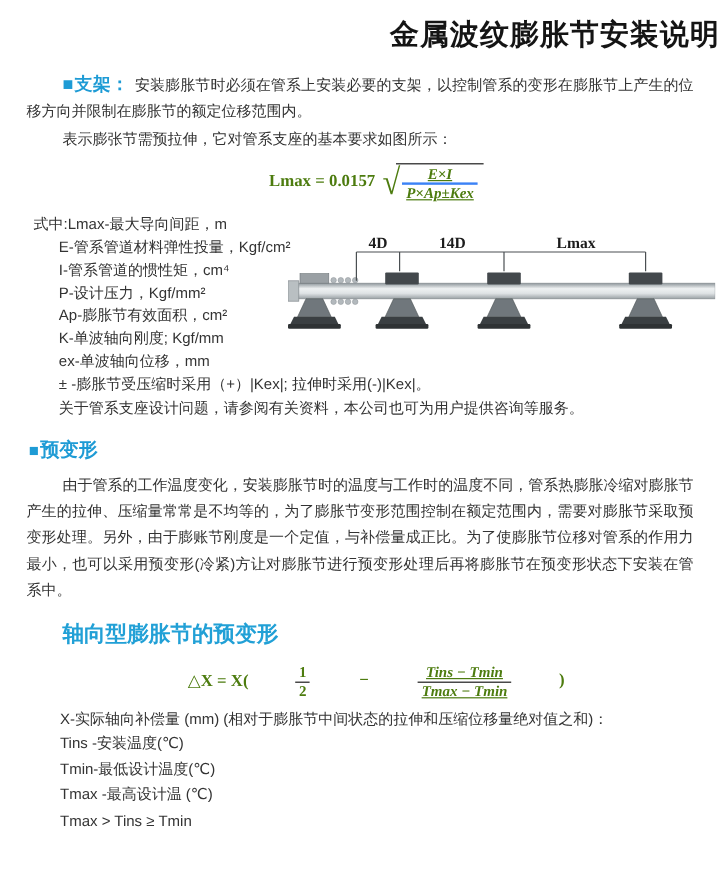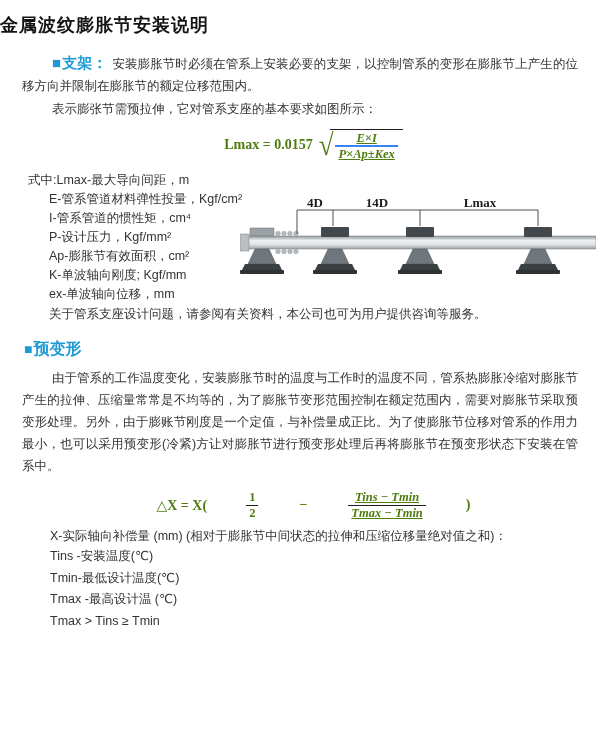--- a/index.html
+++ b/index.html
@@ -1,18 +1,18 @@
 <!DOCTYPE html>
 <html lang="zh"><head>
 <meta charset="utf-8">
 <style>
   html,body{margin:0;padding:0;background:#ffffff;}
   .page{position:relative;width:600px;height:737px;background:#fff;overflow:hidden;
         color:#333;font-family:"Liberation Sans","DejaVu Sans",sans-serif;font-size:12.5px;}
-  .title{margin:0;padding-top:13px;text-align:left;font-size:18px;font-weight:bold;
+  .title{margin:0;padding-top:13px;text-align:right;font-size:24px;font-weight:bold;
          color:#141414;letter-spacing:1px;}
   p{margin:0;}
   .body{line-height:22px;text-align:justify;}
   .p-support{margin:15px 22px 0 22px;text-indent:30px;}
   .sq{color:#1e9bd5;font-size:15px;margin-right:1px;}
   .sq-small{color:#1e9bd5;font-size:13px;margin-right:1px;}
   .sec-head{color:#1e9bd5;font-size:15px;font-weight:bold;margin-right:5px;}
   .p-example{margin:1px 22px 0 22px;text-indent:30px;}
   .formula{display:flex;justify-content:center;align-items:center;
            font-family:"Liberation Serif","DejaVu Serif",serif;font-weight:bold;color:#4d7c0f;padding-left:27px;}
@@ -70,20 +70,21 @@
   </div>
 
   <div class="def-list">
     <div class="def-item">式中:Lmax-最大导向间距，m</div>
     <div class="def-item indent">E-管系管道材料弹性投量，Kgf/cm²</div>
     <div class="def-item indent">I-管系管道的惯性矩，cm⁴</div>
     <div class="def-item indent">P-设计压力，Kgf/mm²</div>
     <div class="def-item indent">Ap-膨胀节有效面积，cm²</div>
     <div class="def-item indent">K-单波轴向刚度; Kgf/mm</div>
     <div class="def-item indent">ex-单波轴向位移，mm</div>
+    <div class="def-item indent">± -膨胀节受压缩时采用（+）|Kex|; 拉伸时采用(-)|Kex|。</div>
     <div class="def-item indent consult">关于管系支座设计问题，请参阅有关资料，本公司也可为用户提供咨询等服务。</div>
   </div>
 
   <svg class="diagram" width="356" height="92" viewBox="0 0 356 92" xmlns="http://www.w3.org/2000/svg">
     <defs>
       <linearGradient id="pg" x1="0" y1="0" x2="0" y2="1">
         <stop offset="0" stop-color="#8f979c"></stop>
         <stop offset="0.35" stop-color="#eef1f2"></stop>
         <stop offset="0.65" stop-color="#dfe3e5"></stop>
         <stop offset="1" stop-color="#9aa1a5"></stop>
@@ -142,20 +143,21 @@
 
     <text class="dimlbl" text-anchor="middle" x="75" y="11">4D</text>
     <text class="dimlbl" text-anchor="middle" x="137" y="11">14D</text>
     <text class="dimlbl" text-anchor="middle" x="240" y="11">Lmax</text>
   </svg>
 
   <h2 class="sec2"><span class="sq-small">■</span><span>预变形</span></h2>
 
   <p class="body p-predeform">由于管系的工作温度变化，安装膨胀节时的温度与工作时的温度不同，管系热膨胀冷缩对膨胀节产生的拉伸、压缩量常常是不均等的，为了膨胀节变形范围控制在额定范围内，需要对膨胀节采取预变形处理。另外，由于膨账节刚度是一个定值，与补偿量成正比。为了使膨胀节位移对管系的作用力最小，也可以采用预变形(冷紧)方让对膨胀节进行预变形处理后再将膨胀节在预变形状态下安装在管系中。</p>
 
+  <h3 class="sub-blue axial-head">轴向型膨胀节的预变形</h3>
 
   <div class="formula f2">
     <span class="flhs">△X = X(</span>
     <span class="frac">
       <span class="n">1</span>
       <span class="d">2</span>
     </span>
     <span class="fop">−</span>
     <span class="frac it">
       <span class="n">Tins − Tmin</span>

